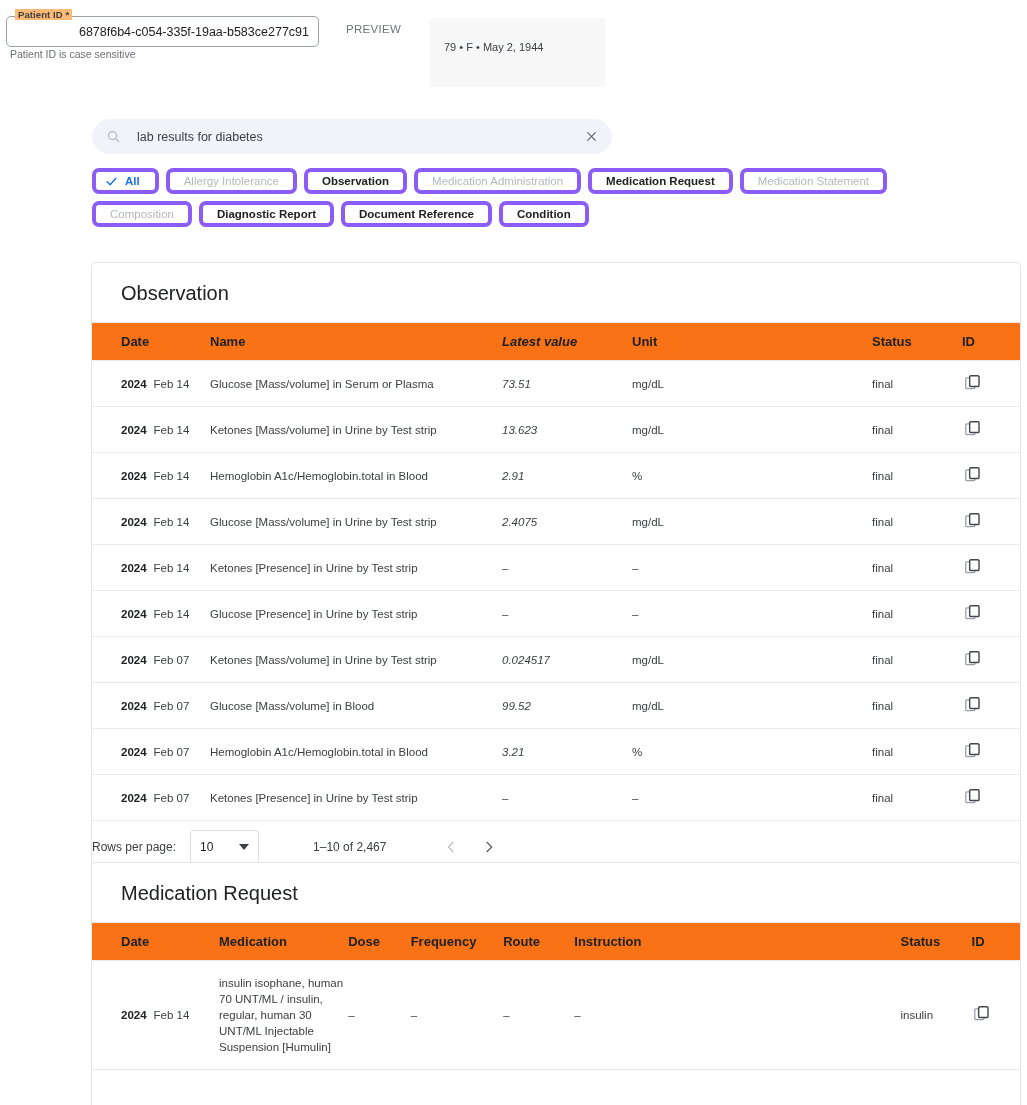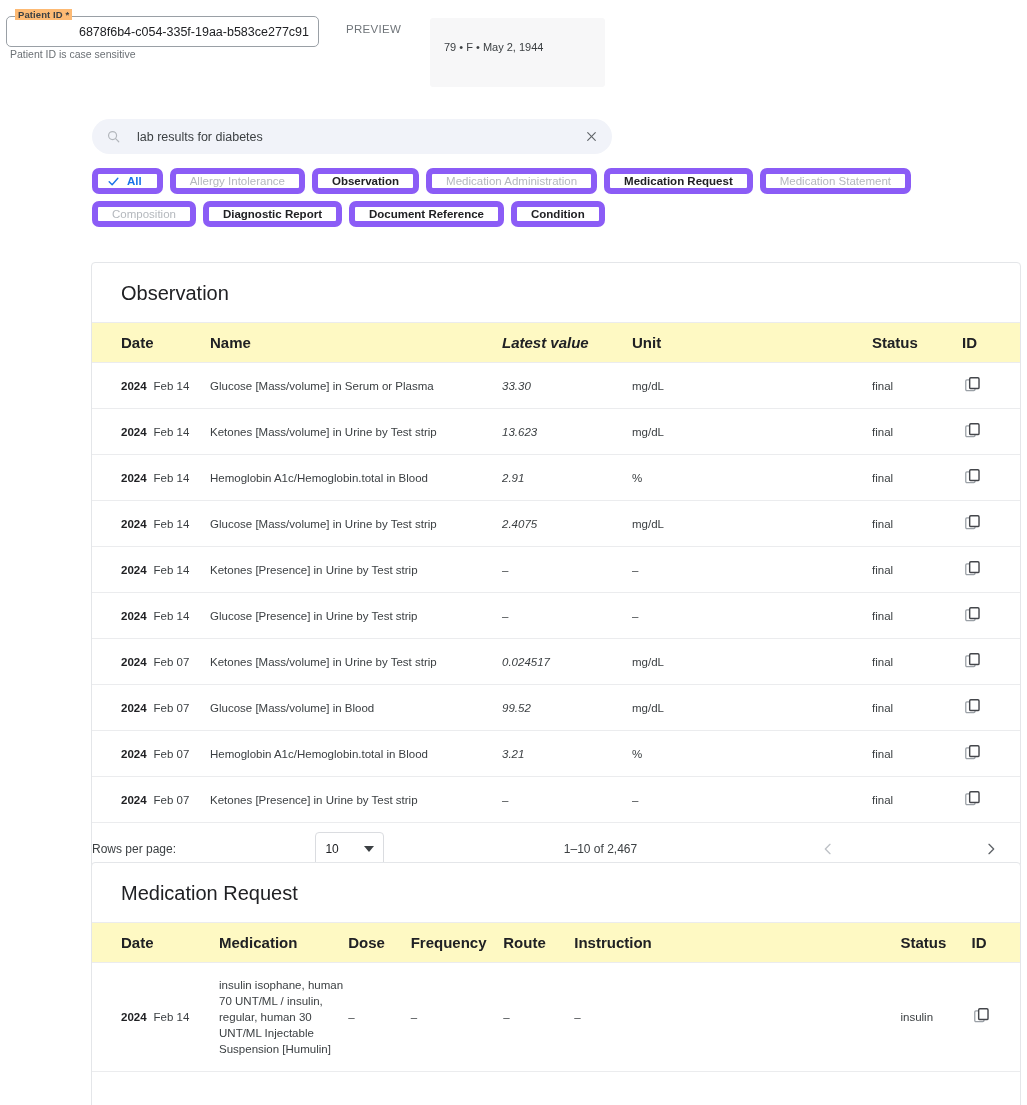--- a/index.html
+++ b/index.html
@@ -114,21 +114,21 @@
   .chips {
     position: absolute;
     left: 92px; top: 168px;
     width: 900px;
     display: flex;
     flex-wrap: wrap;
     gap: 7px 7px;
   }
   .chip {
     height: 26px;
-    border: 6px solid #8b5cf6;
+    border: 4px solid #8b5cf6;
     border-radius: 7px;
     background: #ffffff;
     display: inline-flex;
     align-items: center;
     padding: 0 14px;
     font-size: 11.5px;
     font-weight: bold;
     color: #202124;
     cursor: pointer;
     white-space: nowrap;
@@ -149,27 +149,27 @@
     overflow: hidden;
   }
   .card-title {
     font-size: 20px;
     color: #202124;
     padding: 19px 0 17px 29px;
   }
   table { width: 100%; border-collapse: collapse; table-layout: fixed; }
   thead th {
     text-align: left;
-    font-size: 15px;
+    font-size: 13px;
     font-weight: bold;
     color: #202124;
     padding: 11px 0 11px 0;
     border-top: 1px solid #ebecee;
     border-bottom: 1px solid #ebecee;
-    background: #fef9c3;
+    background: #f97316;
   }
   tbody td {
     font-size: 11.5px;
     color: #3c4043;
     border-bottom: 1px solid #ebecee;
     padding: 0;
     vertical-align: middle;
   }
   tbody tr { height: 46px; }
   .c-date   { padding-left: 29px; width: 118px; }
@@ -195,21 +195,21 @@
   .med .c-instr  { width: 303px; }
   .med .c-status { width: 66px; }
   .med .c-id     { width: 45px; }
   .med tbody td { vertical-align: middle; }
   .med-name { line-height: 16px; padding: 14px 0; }
 
   
   .pager {
     display: flex;
     align-items: center;
-    justify-content: space-between;
+    justify-content: flex-start;
     height: 52px;
     padding-right: 12px;
     gap: 0;
   }
   .pager-label { font-size: 12px; color: #3c4043; }
   .rows-select {
     margin-left: 14px;
     width: 69px; height: 29px;
     border: 1px solid #dadce0;
     border-radius: 4px;
@@ -317,21 +317,21 @@
         <th class="c-value">Latest value</th>
         <th class="c-unit">Unit</th>
         <th class="c-status">Status</th>
         <th class="c-id">ID</th>
       </tr>
     </thead>
     <tbody id="obs-body">
         <tr>
           <td class="c-date"><span class="date-y">2024</span><span class="date-md">Feb  14</span></td>
           <td class="c-name">Glucose [Mass/volume] in Serum or Plasma</td>
-          <td class="c-value">33.30</td>
+          <td class="c-value">73.51</td>
           <td class="c-unit">mg/dL</td>
           <td class="c-status">final</td>
           <td class="c-id">
             <button class="copy-btn"><svg width="17" height="17" viewBox="0 0 24 24">
                 <rect x="2.5" y="5.5" width="13" height="15" rx="1.6" fill="none" stroke="#9aa0a6" stroke-width="1.8"></rect>
                 <rect x="8" y="2.5" width="13.2" height="15.2" rx="1.6" fill="#fff" stroke="#44464b" stroke-width="2"></rect>
               </svg></button>
           </td>
         </tr>
         <tr>

